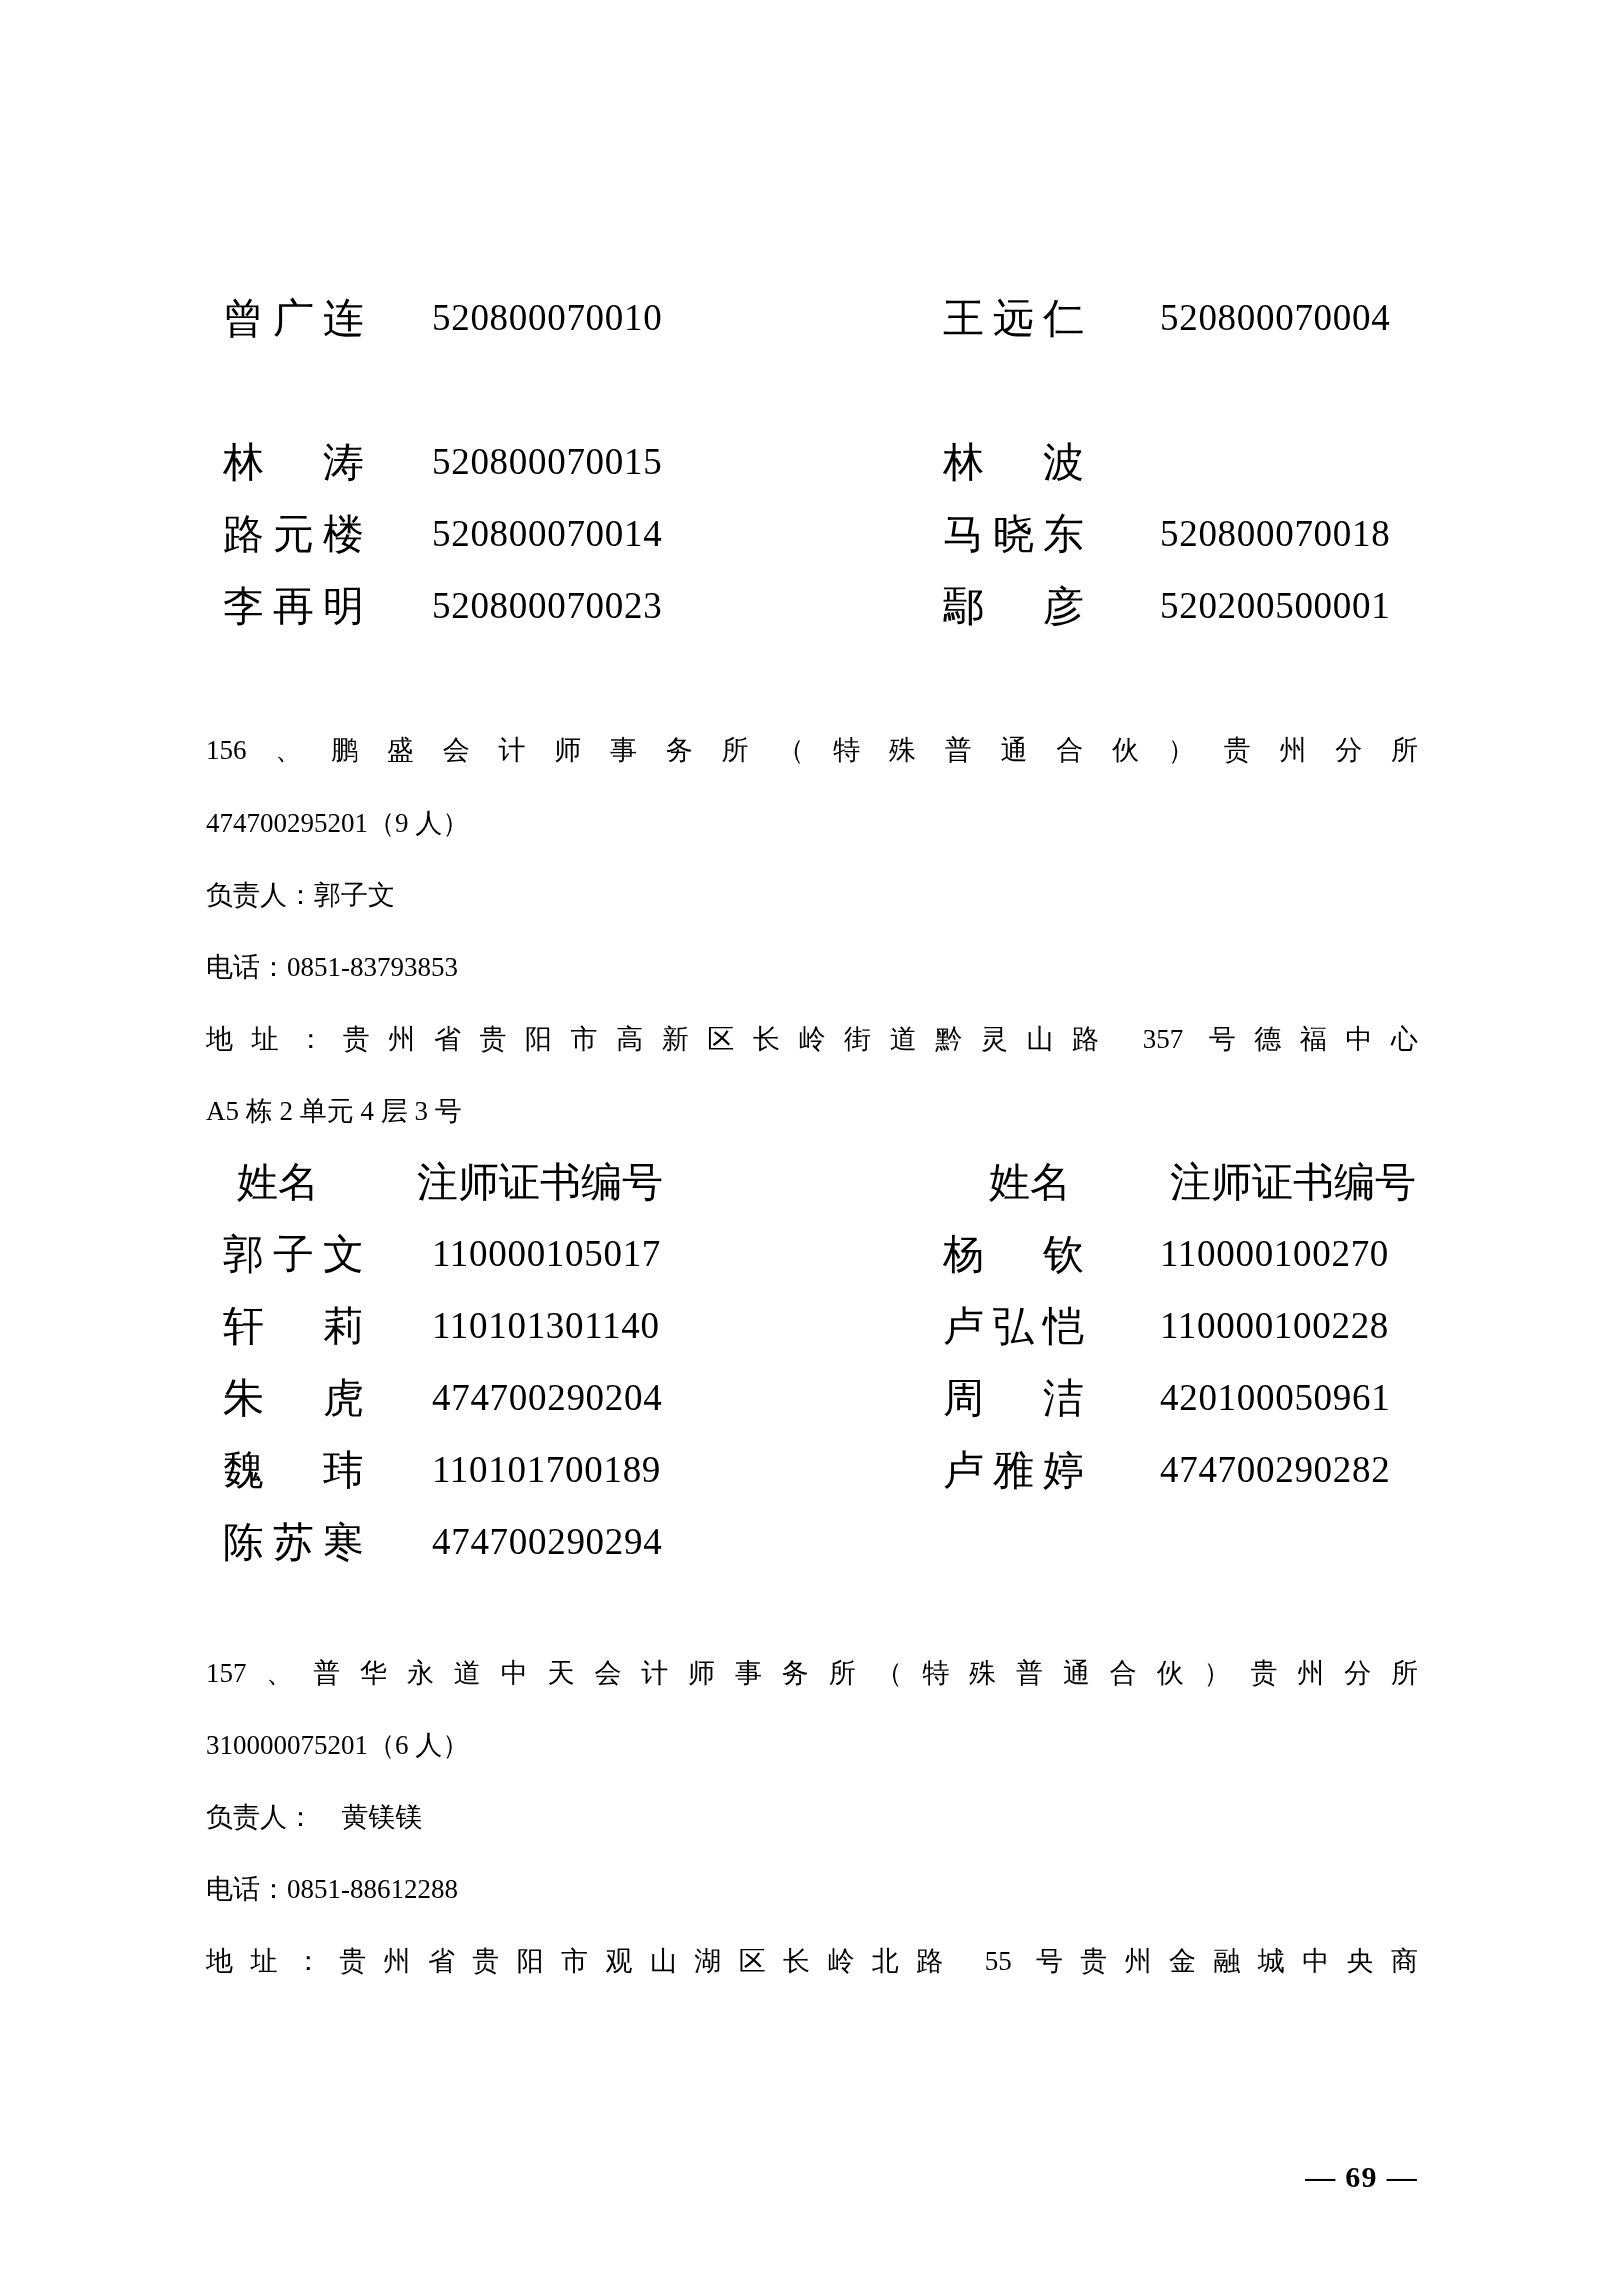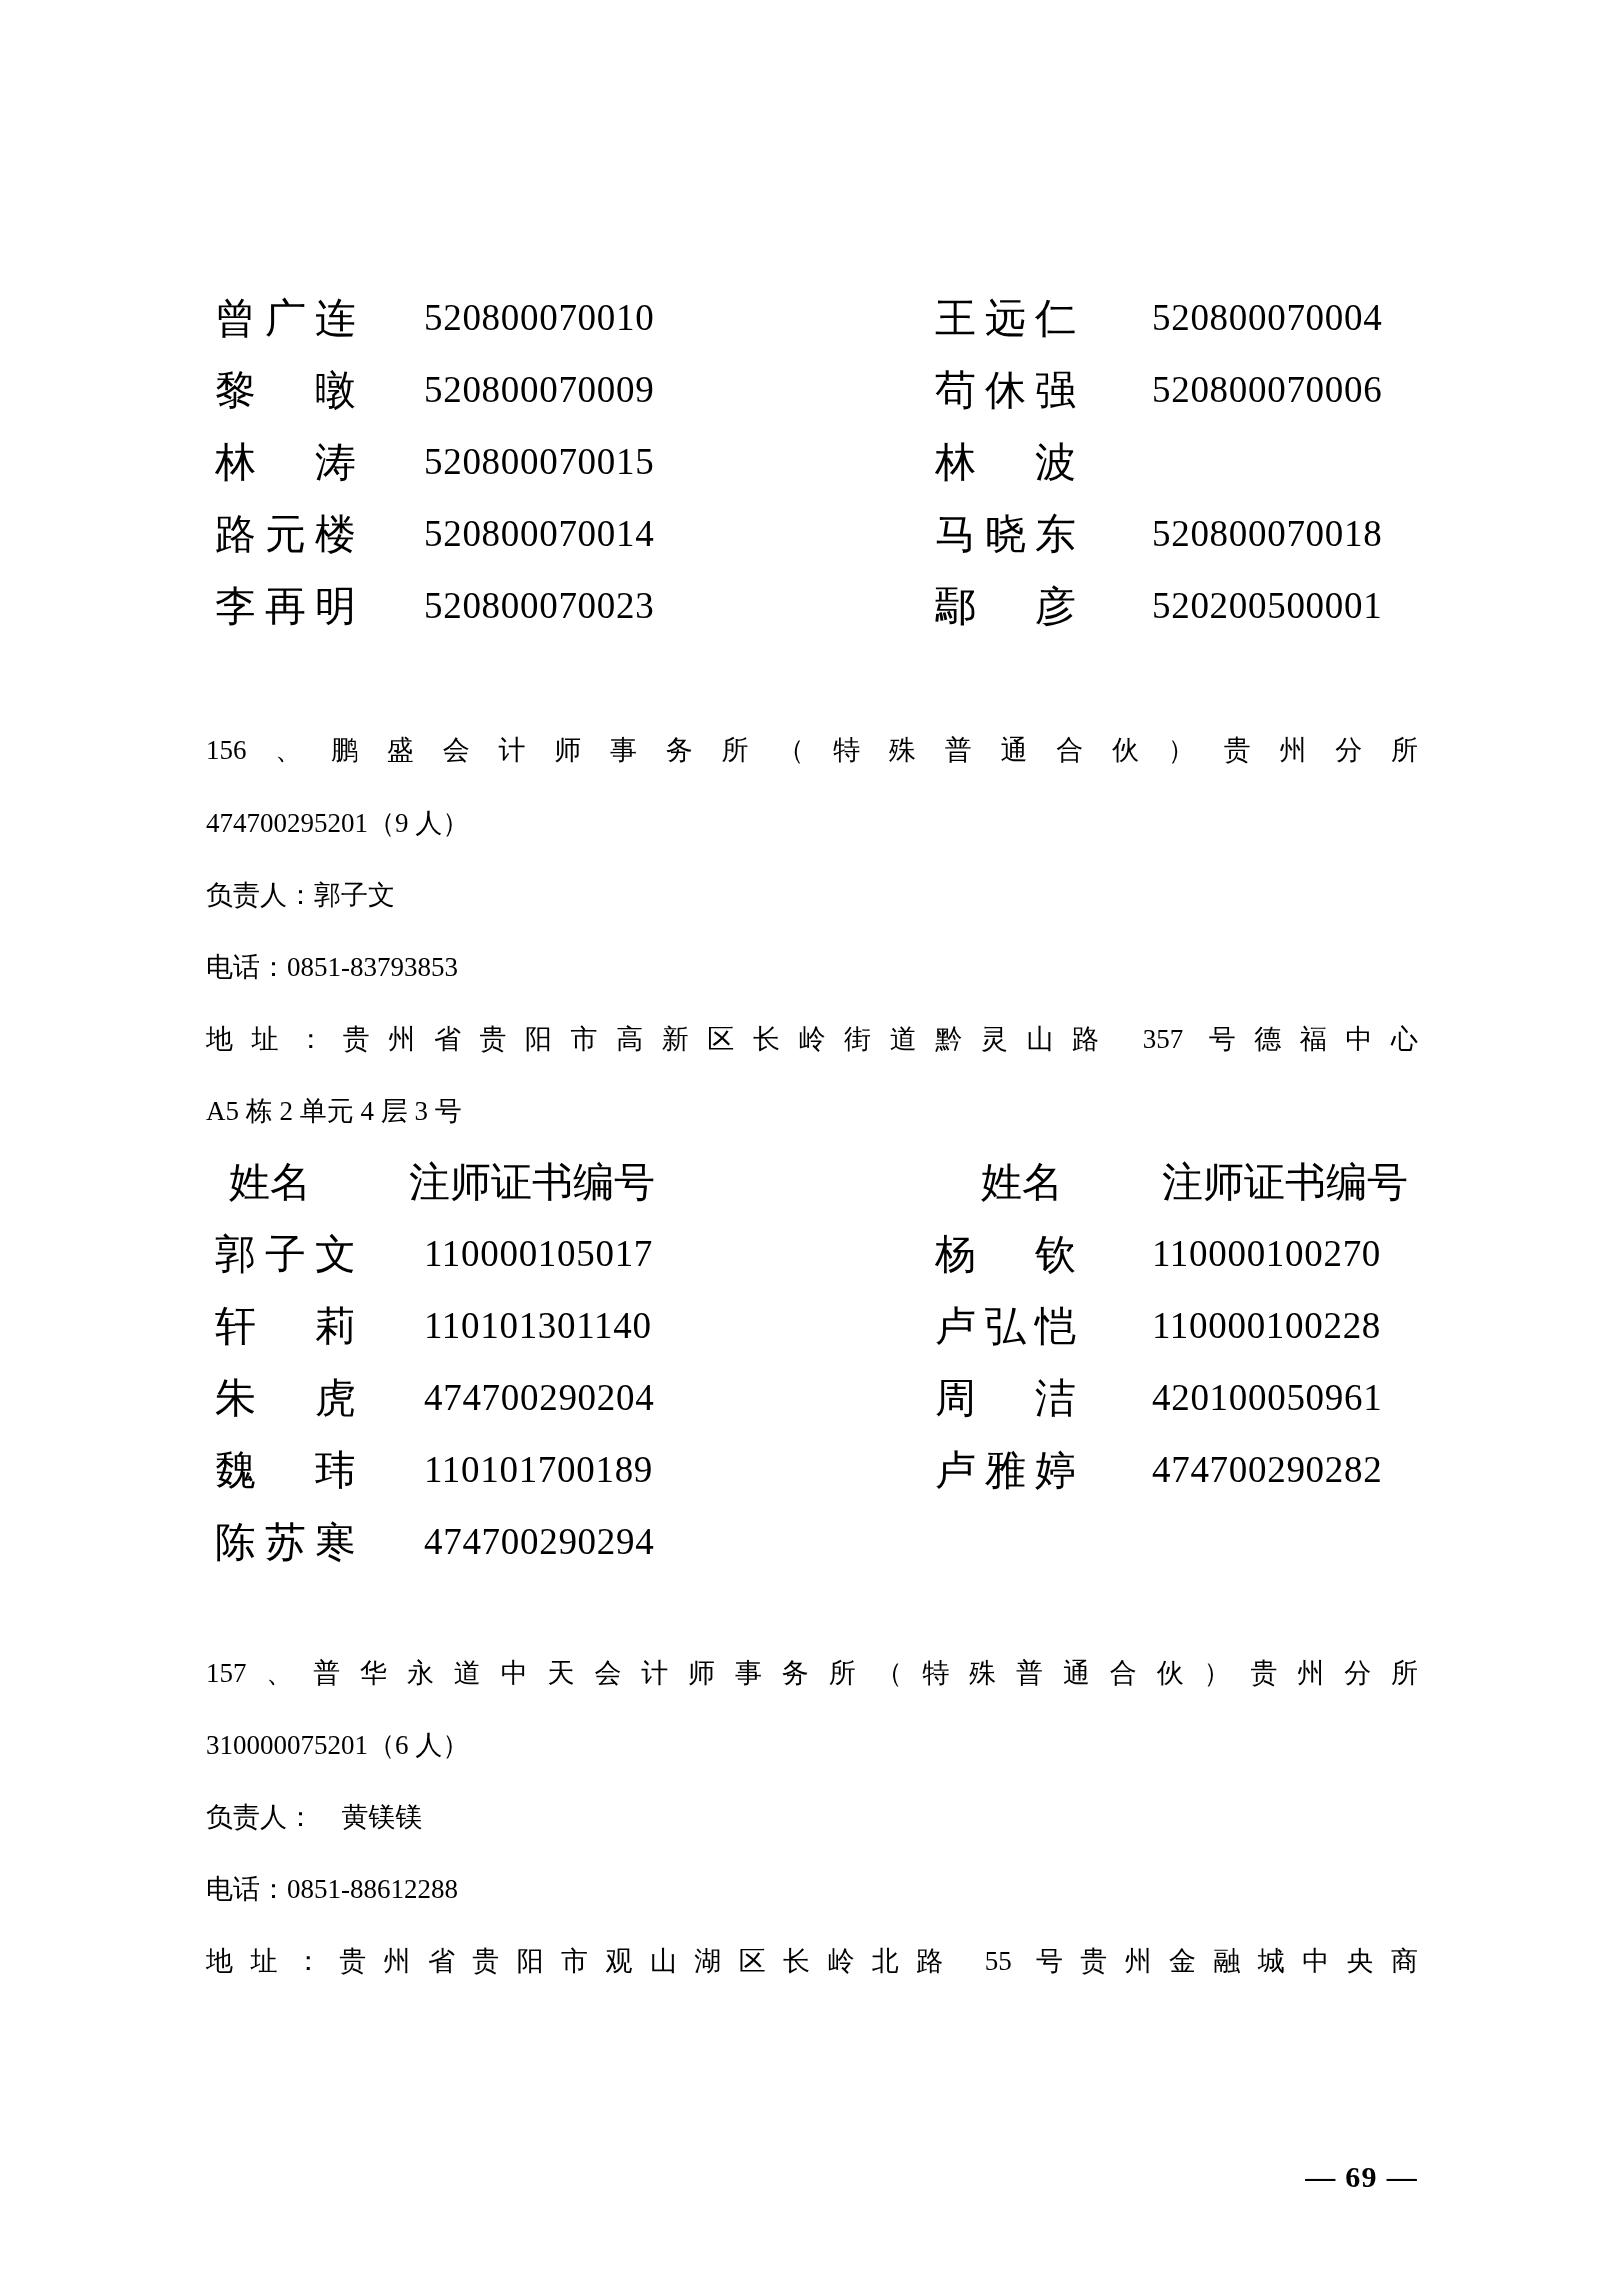--- a/index.html
+++ b/index.html
@@ -4,21 +4,21 @@
 <style>
   html,body{margin:0;padding:0;background:#e8e8e8;}
   .page{
     position:relative;
     width:1623px;height:2295px;
     background:#ffffff;
     color:#000;
     font-family:"Liberation Serif","DejaVu Serif",serif;
     overflow:hidden;
   }
-  .row{position:absolute;left:0;width:1484px;height:72px;}
+  .row{position:absolute;left:8px;width:1484px;height:72px;}
   .cell{position:absolute;top:0;line-height:72px;font-size:41px;}
   .name{width:141px;text-align:justify;text-align-last:justify;}
   .num{font-size:37px;letter-spacing:0.7px;}
   .c1{left:215px;}
   .c2{left:424px;}
   .c3{left:935px;}
   .c4{left:1152px;}
   .h1{left:229px;}
   .h2{left:409px;}
   .h3{left:981px;}
@@ -40,26 +40,20 @@
 </head>
 <body>
 
 <div class="page">
 
   <div class="row" style="top:282px">
     <span class="cell name c1">曾广连</span>
     <span class="cell num c2">520800070010</span>
     <span class="cell name c3">王远仁</span>
     <span class="cell num c4">520800070004</span>
-  </div>
-  <div class="row" style="top:354px">
-    <span class="cell name c1">黎暾</span>
-    <span class="cell num c2">520800070009</span>
-    <span class="cell name c3">苟休强</span>
-    <span class="cell num c4">520800070006</span>
   </div>
   <div class="row" style="top:426px">
     <span class="cell name c1">林涛</span>
     <span class="cell num c2">520800070015</span>
     <span class="cell name c3">林波</span>
   </div>
   <div class="row" style="top:498px">
     <span class="cell name c1">路元楼</span>
     <span class="cell num c2">520800070014</span>
     <span class="cell name c3">马晓东</span>

